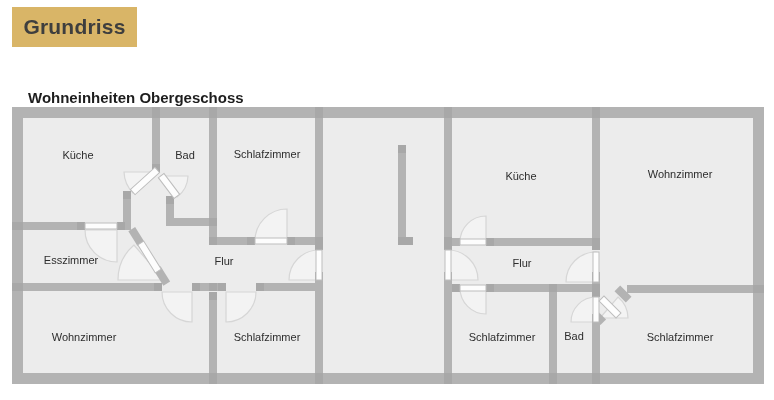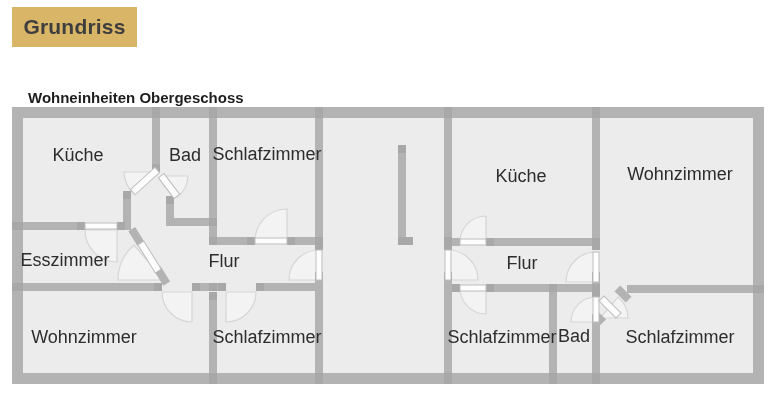--- a/index.html
+++ b/index.html
@@ -21,21 +21,21 @@
     position:absolute;left:28px;top:62px;font-size:15px;font-weight:bold;color:var(--subtitle-text);margin-top:27px;
   }
   .plan-svg{position:absolute;left:0;top:0;}
   .room-bg{fill:var(--room);}
   .wall{fill:var(--wall);}
   .junction{fill:var(--wall-dark);}
   .door{fill:var(--door-fill);stroke:var(--door-stroke);stroke-width:1;}
   .arc{fill:var(--arc-fill);stroke:var(--arc-stroke);stroke-width:1.2;}
   .room-label{
     position:absolute;transform:translate(-50%,-50%);white-space:nowrap;
-    font-size:18px;color:var(--label);
+    font-size:11px;color:var(--label);
   }
 </style>
 </head>
 <body>
 
 <div class="screen">
 
   <div class="title-box">
     <span>Grundriss</span>
   </div>
@@ -168,21 +168,21 @@
       <rect class="door" x="593" y="252" width="6" height="30"></rect>
       <rect class="door" x="460" y="285" width="26" height="6"></rect>
       <rect class="door" x="593" y="297" width="6" height="25"></rect>
       <rect class="door" x="598" y="303.5" width="24" height="7" transform="rotate(45 610 307)"></rect>
     </g>
   </svg>
 
   <div class="room-label" style="left:78px;top:155px">Küche</div>
   <div class="room-label" style="left:185px;top:155px">Bad</div>
   <div class="room-label" style="left:267px;top:154px">Schlafzimmer</div>
-  <div class="room-label" style="left:65px;top:260px">Esszimmer</div>
+  <div class="room-label" style="left:71px;top:260px">Esszimmer</div>
   <div class="room-label" style="left:224px;top:261px">Flur</div>
   <div class="room-label" style="left:84px;top:337px">Wohnzimmer</div>
   <div class="room-label" style="left:267px;top:337px">Schlafzimmer</div>
   <div class="room-label" style="left:521px;top:176px">Küche</div>
   <div class="room-label" style="left:680px;top:174px">Wohnzimmer</div>
   <div class="room-label" style="left:522px;top:263px">Flur</div>
   <div class="room-label" style="left:502px;top:337px">Schlafzimmer</div>
   <div class="room-label" style="left:574px;top:336px">Bad</div>
   <div class="room-label" style="left:680px;top:337px">Schlafzimmer</div>
 

